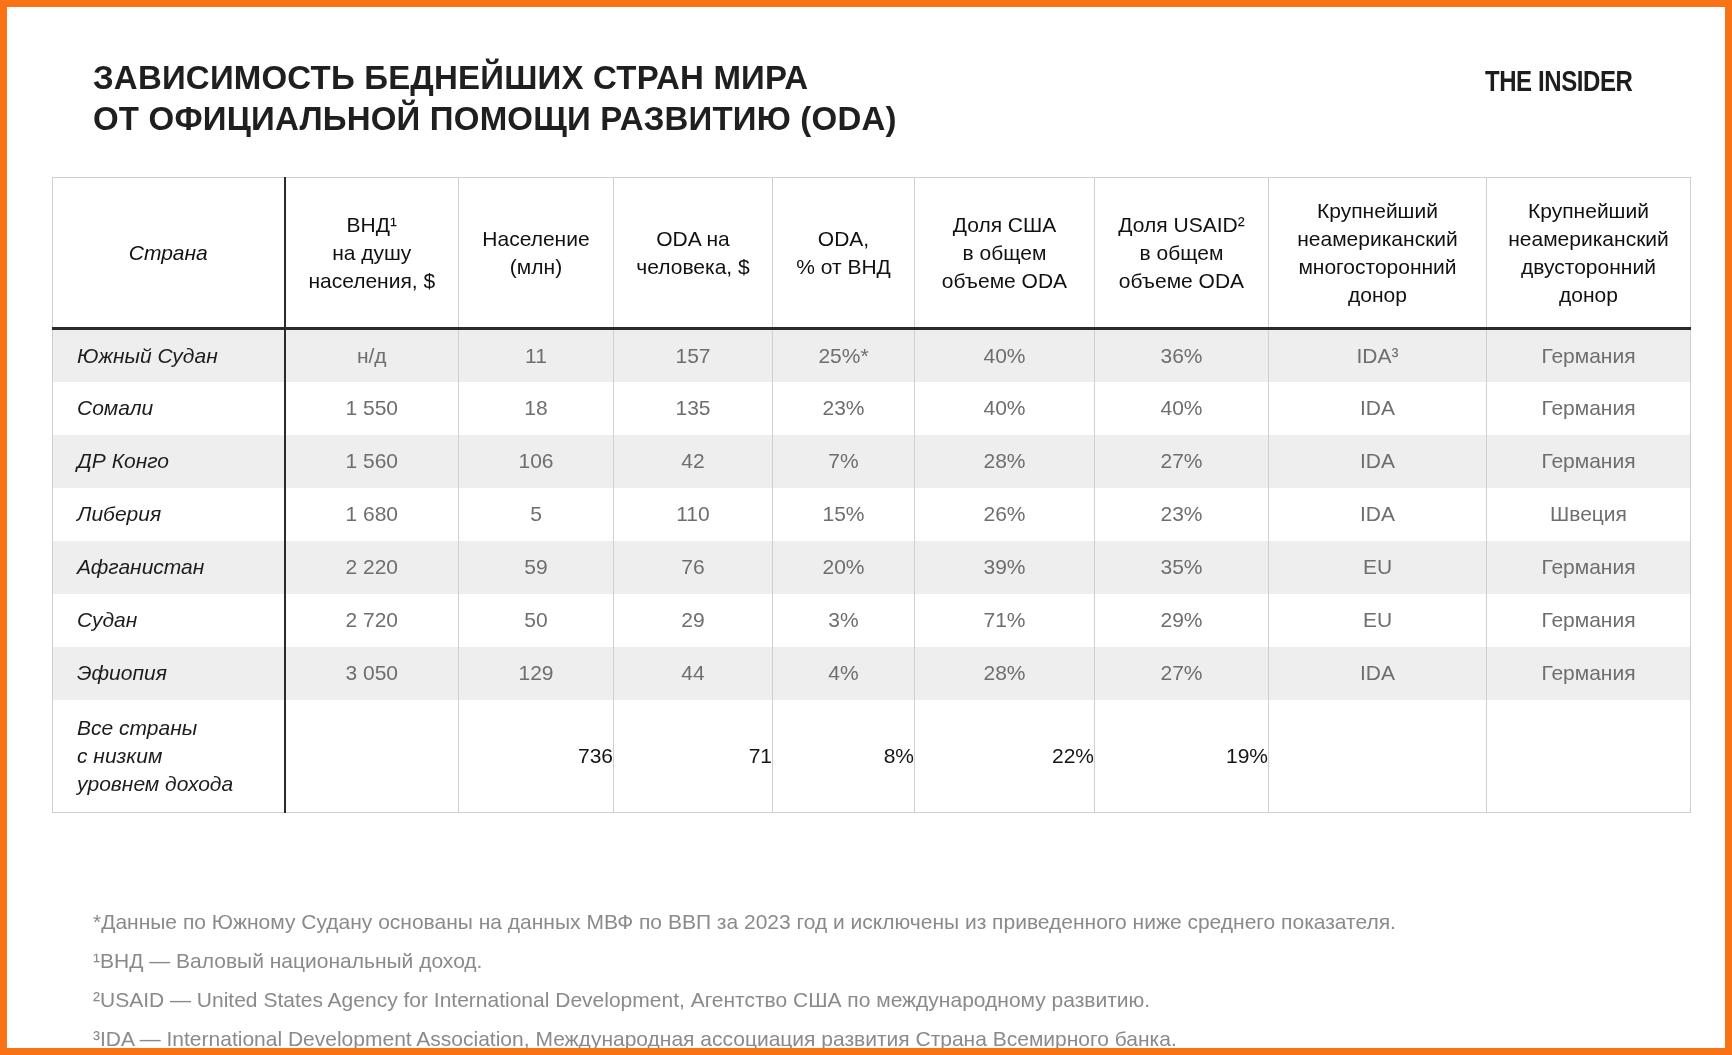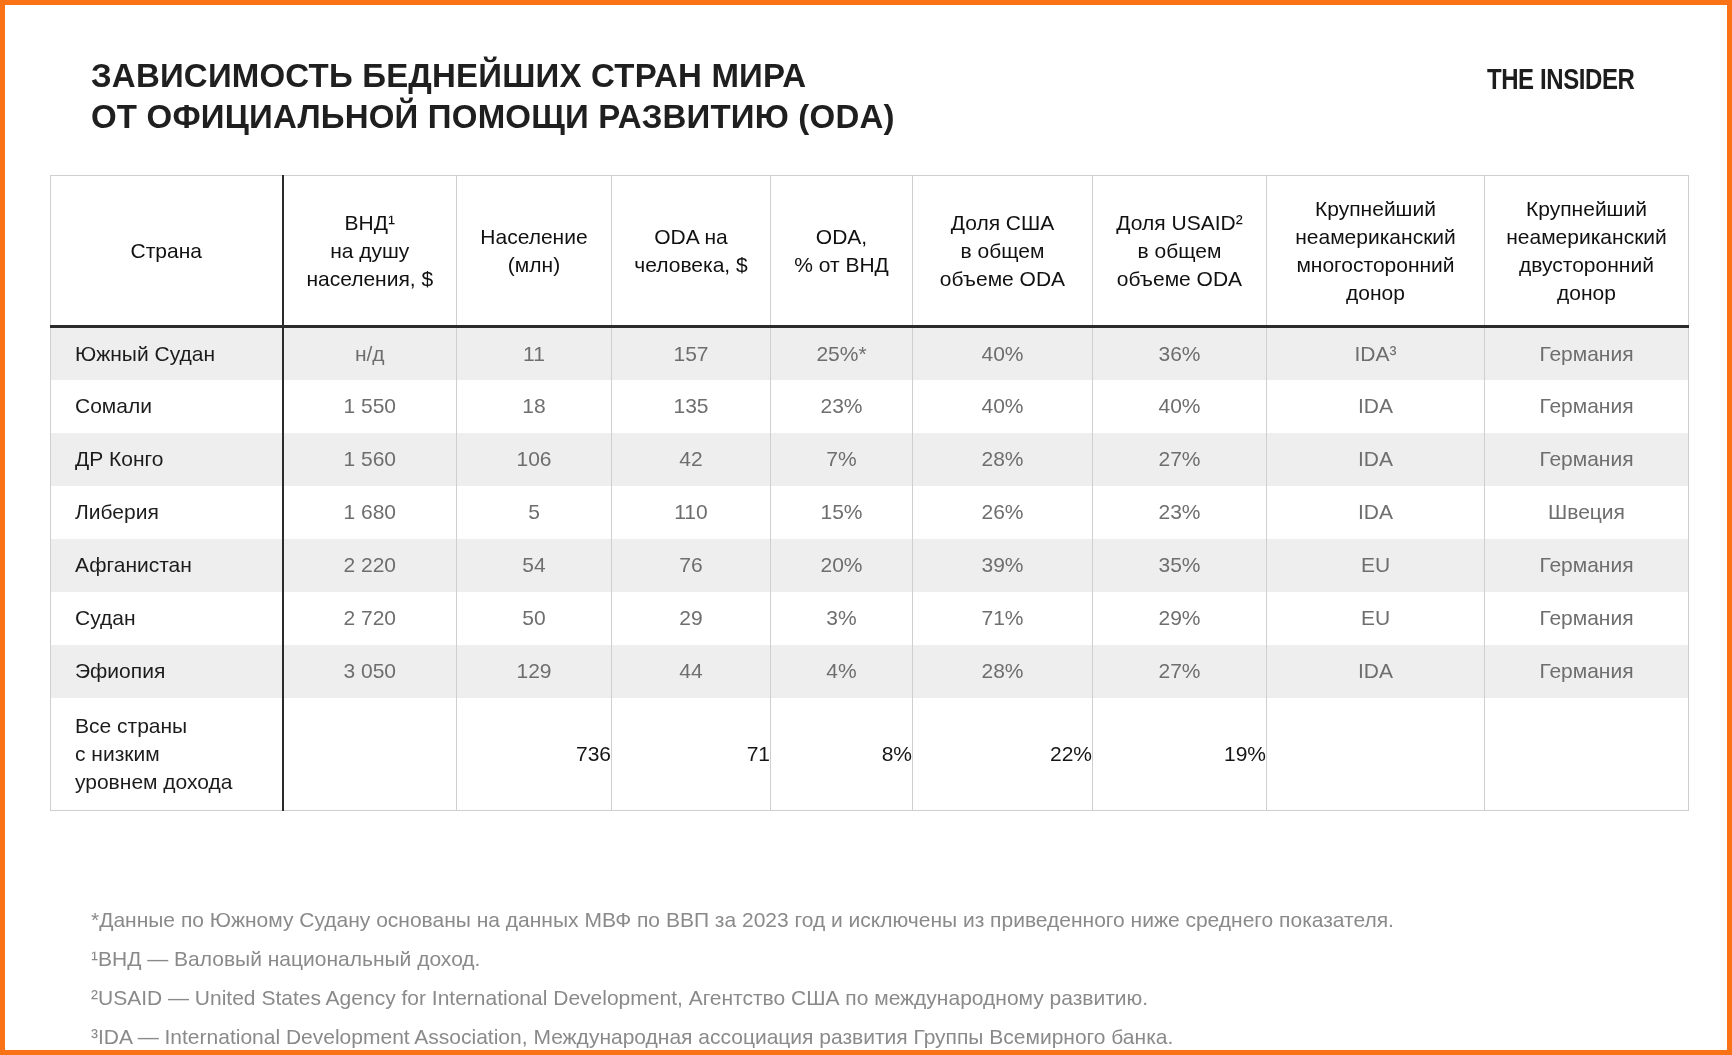--- a/index.html
+++ b/index.html
@@ -10,21 +10,21 @@
     --text-secondary:#6e6e6e;
     --footnote-text:#8a8a8a;
   }
   *{margin:0;padding:0;box-sizing:border-box;}
   html,body{background:#fff;}
   body{font-family:"Liberation Sans",sans-serif;}
   .page{
     position:relative;
     width:1732px;height:1055px;
     background:#ffffff;
-    border:5px solid #f97316;
+    border:7px solid #f97316;
     overflow:hidden;
   }
   .title{
     position:absolute;left:86px;top:50px;
     font-size:33px;font-weight:700;line-height:41px;
     color:#1f1f1f;white-space:pre-line;letter-spacing:.2px;
   }
   .logo{
     position:absolute;right:92px;top:57px;
     font-size:30px;font-weight:700;color:#1d1d1d;
@@ -42,20 +42,21 @@
     white-space:pre-line;padding:0 4px;background:#fff;
     border-right:1px solid var(--table-border);
     border-bottom:3px solid var(--divider-dark);
   }
   tbody td{
     height:53px;font-size:21px;vertical-align:middle;
     border-right:1px solid var(--table-border);
   }
   thead th:first-child,tbody td:first-child{
     border-right:2px solid var(--divider-dark);
+    font-style:italic;
   }
   thead th:last-child,tbody td:last-child{border-right:none;}
   tbody tr:nth-child(odd){background:var(--zebra-row);}
   td.country{
     text-align:left;padding-left:24px;color:var(--text-primary);
     white-space:pre-line;line-height:28px;
   }
   td.value{text-align:center;color:var(--text-secondary);}
   tr.summary td{height:113px;}
   tr.summary td.value{color:#161616;font-weight:500;text-align:right;}
@@ -157,21 +158,21 @@
           <td class="value">110</td>
           <td class="value">15%</td>
           <td class="value">26%</td>
           <td class="value">23%</td>
           <td class="value">IDA</td>
           <td class="value">Швеция</td>
         </tr>
         <tr>
           <td class="country">Афганистан</td>
           <td class="value">2&nbsp;220</td>
-          <td class="value">54</td>
+          <td class="value">59</td>
           <td class="value">76</td>
           <td class="value">20%</td>
           <td class="value">39%</td>
           <td class="value">35%</td>
           <td class="value">EU</td>
           <td class="value">Германия</td>
         </tr>
         <tr>
           <td class="country">Судан</td>
           <td class="value">2&nbsp;720</td>
@@ -207,16 +208,16 @@
           <td class="value"></td>
           <td class="value"></td>
         </tr>
       </tbody>
   </table>
 
   <div class="footnotes">
       <p><span>*Данные по Южному Судану основаны на данных МВФ по ВВП за 2023 год и исключены из приведенного ниже среднего показателя.</span></p>
       <p><span>¹ВНД — Валовый национальный доход.</span></p>
       <p><span>²USAID — </span><span class="em">United States Agency for International Development</span><span>, Агентство США по международному развитию.</span></p>
-      <p><span>³IDA — </span><span class="em">International Development Association</span><span>, Международная ассоциация развития Группы Всемирного банка.</span></p>
+      <p><span>³IDA — </span><span class="em">International Development Association</span><span>, Международная ассоциация развития Страна Всемирного банка.</span></p>
     </div>
 
 </div>
 
 </body></html>

